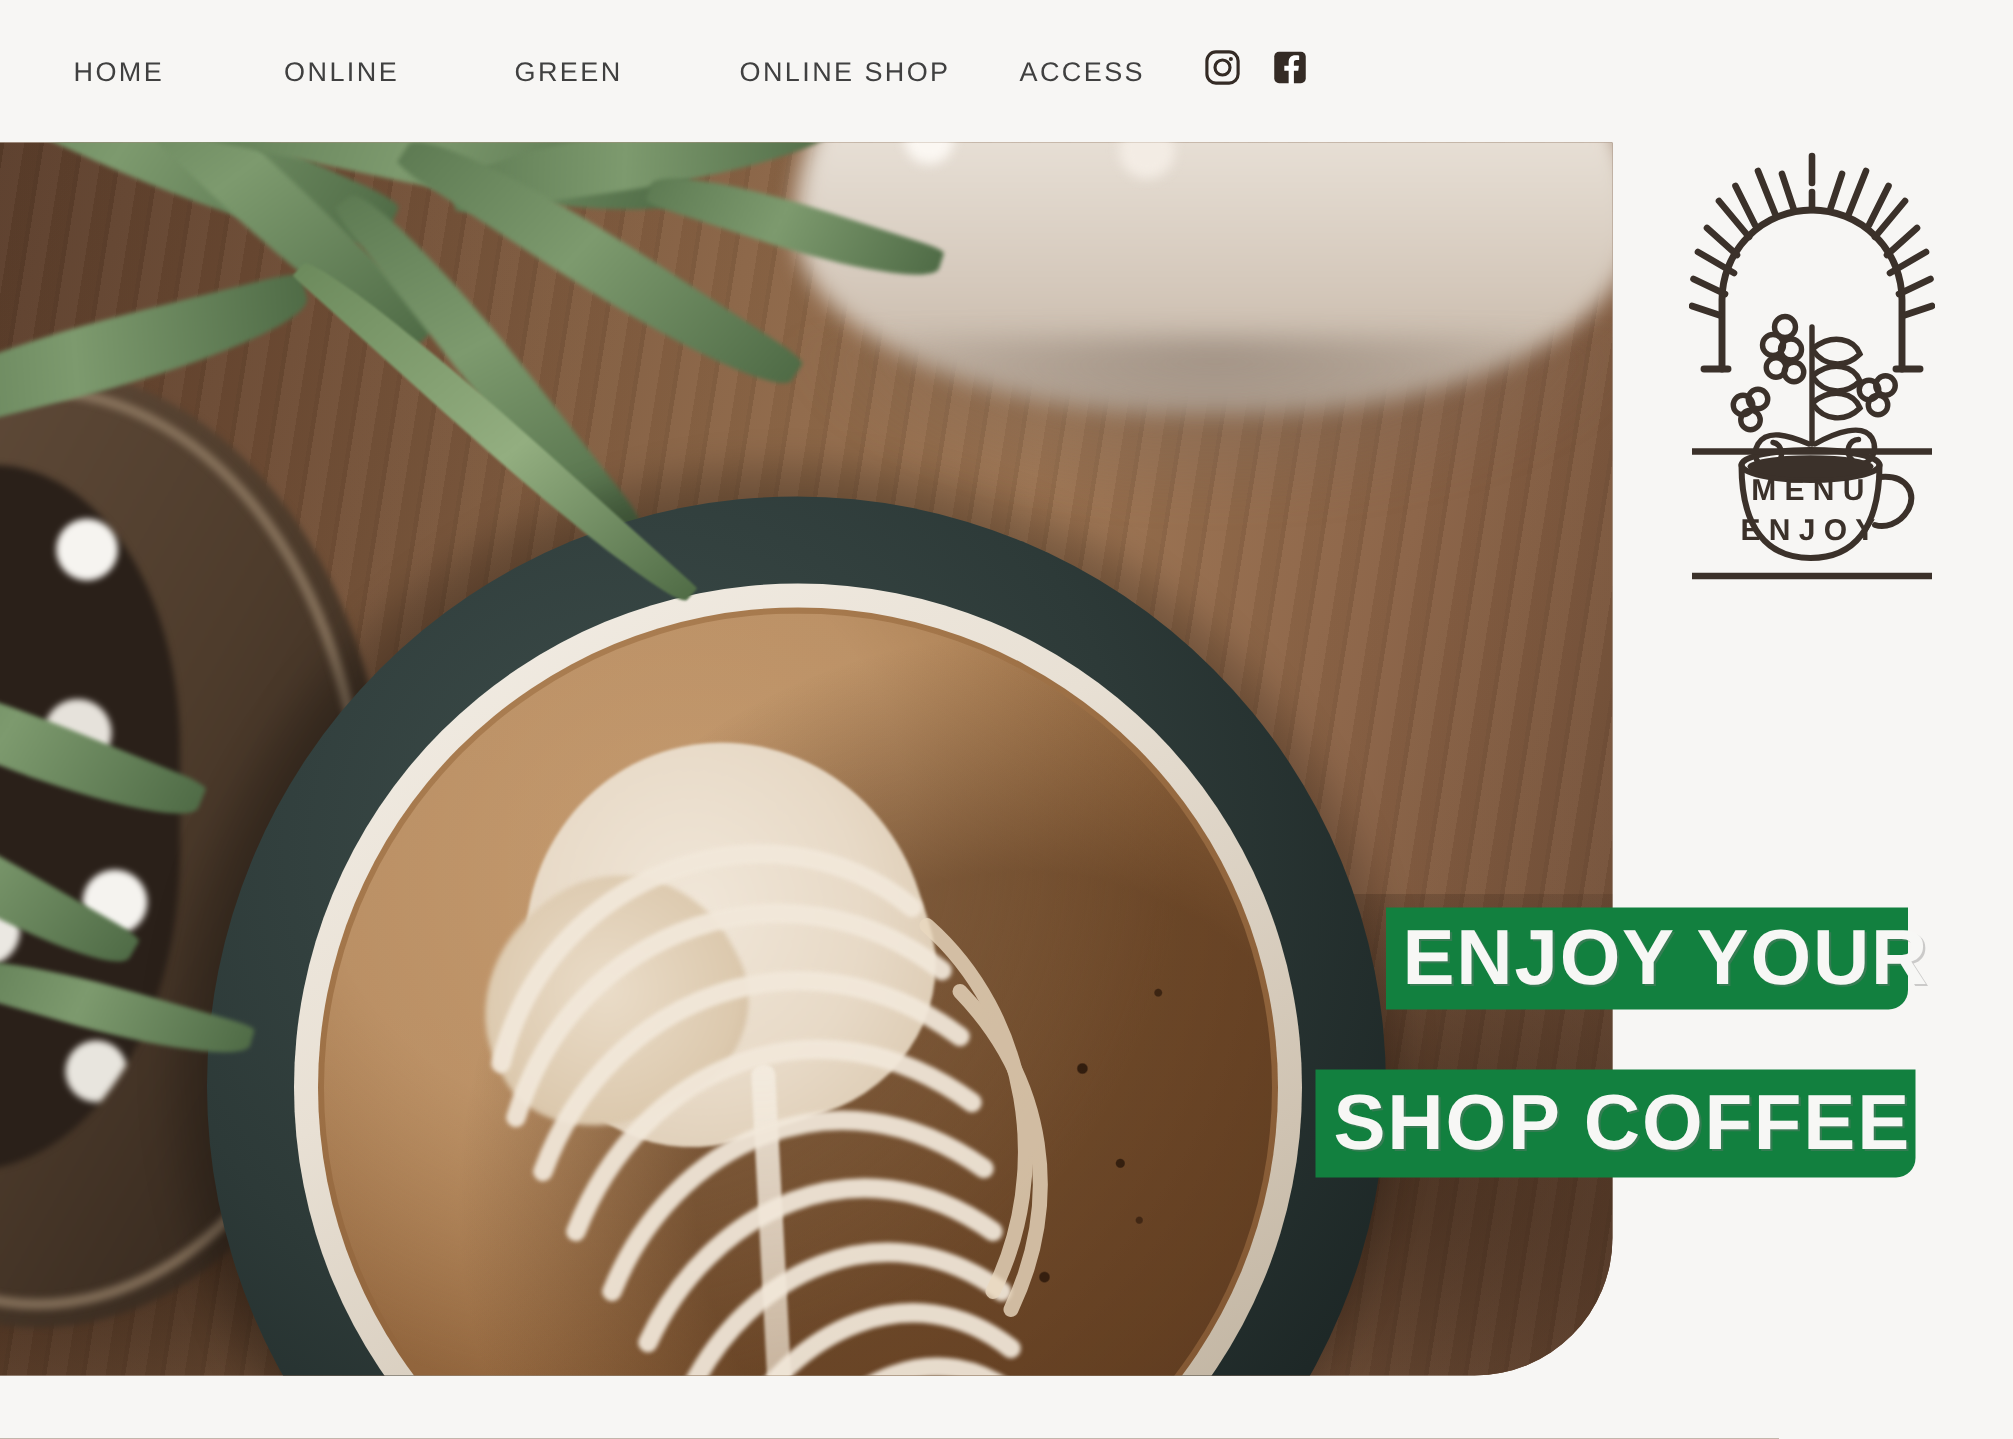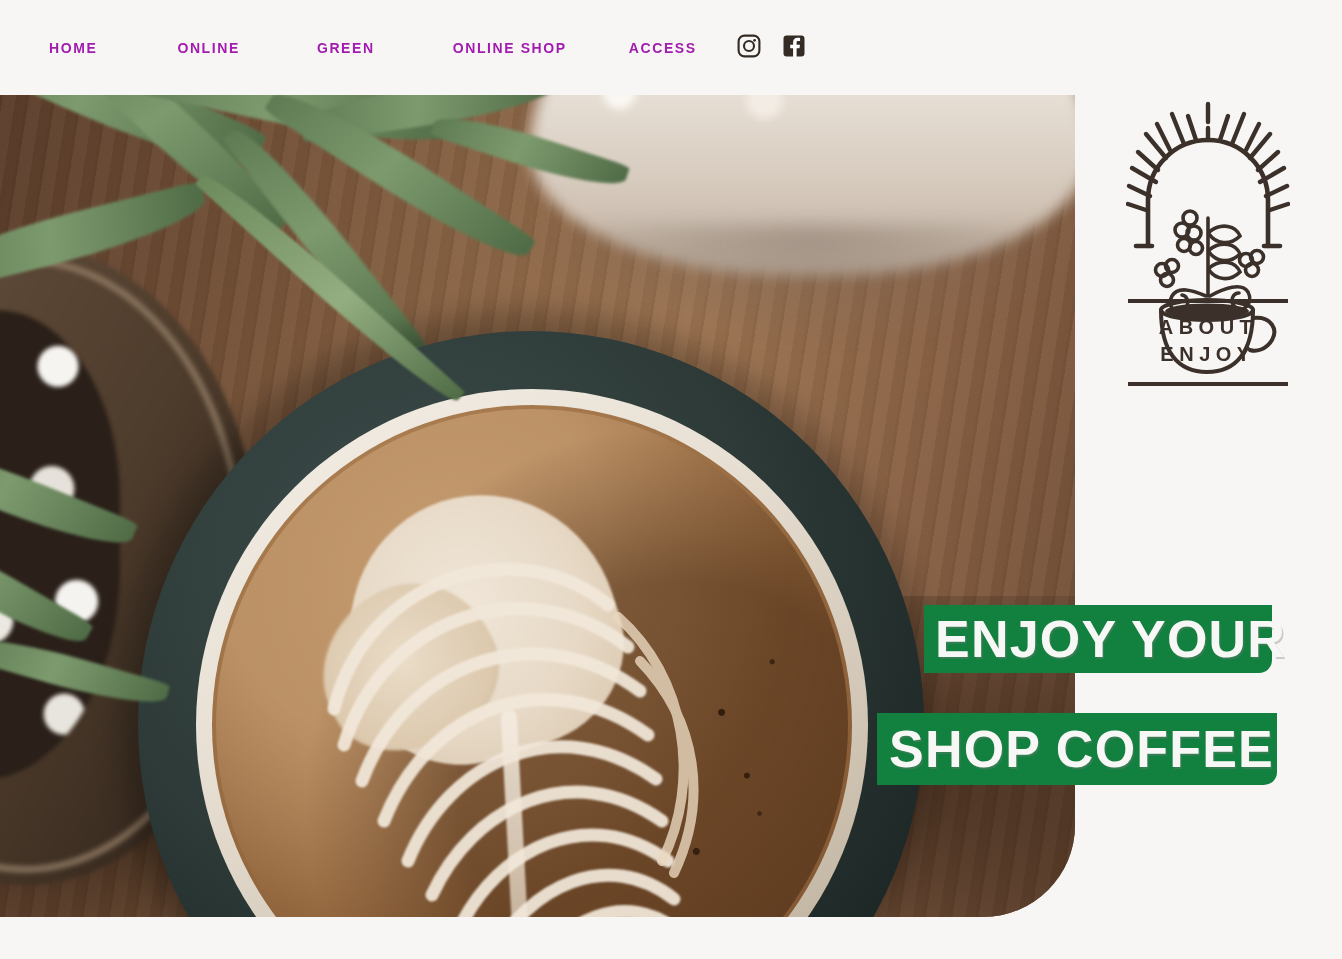--- a/index.html
+++ b/index.html
@@ -13,33 +13,33 @@
   .page { position:relative; width:1342px; height:959px; background:#f7f6f4; }
 
   
   .navbar {
     position:absolute; top:0; left:0; width:1342px; height:95px;
     background:#f7f6f4;
     display:flex; align-items:center;
     padding-left:49px;
   }
   .nav-link {
-    font-size:14px;
-    font-weight:bold;
+    font-size:18px;
+    font-weight:normal;
     letter-spacing:1.6px;
-    color:#a21caf;
+    color:#404040;
     text-decoration:none;
     white-space:nowrap;
     line-height:1;
     display:inline-block;
   }
   .nav-link.home      { margin-right:80px; }
   .nav-link.about     { margin-right:77px; }
   .nav-link.menu      { margin-right:78px; }
-  .nav-link.shop      { margin-right:62px; }
+  .nav-link.shop      { margin-right:46px; }
   .nav-link.access    { margin-right:40px; }
 
   .social {
     display:flex; align-items:center; gap:21px;
   }
   .ico { display:block; }
 
   
   .hero-photo {
     position:absolute;
@@ -417,21 +417,21 @@
       <line x1="2" y1="284" x2="162" y2="284" stroke="#3b312a" stroke-width="4.2"></line>
     </svg>
     <div style="position:absolute; left:0; top:198px; width:164px;">
       <svg width="164" height="6" viewBox="0 0 164 6" style="display:block" aria-hidden="true">
         <line x1="2" y1="3" x2="162" y2="3" stroke="#3b312a" stroke-width="4.2"></line>
       </svg>
     </div>
     <div style="position:absolute; left:0; top:214px; width:164px; text-align:center;
                 font-weight:bold; font-size:20px; letter-spacing:5.5px; color:#3b312a;
                 line-height:1.35; font-family:'Liberation Sans',sans-serif;">
-      <div>ABOUT</div>
+      <div>MENU</div>
       <div>ENJOY</div>
     </div>
   </div>
 
   <div class="hl-box hl1">ENJOY YOUR</div>
   <div class="hl-box hl2">SHOP COFFEE</div>
 
 </div>
 
 </body></html>

